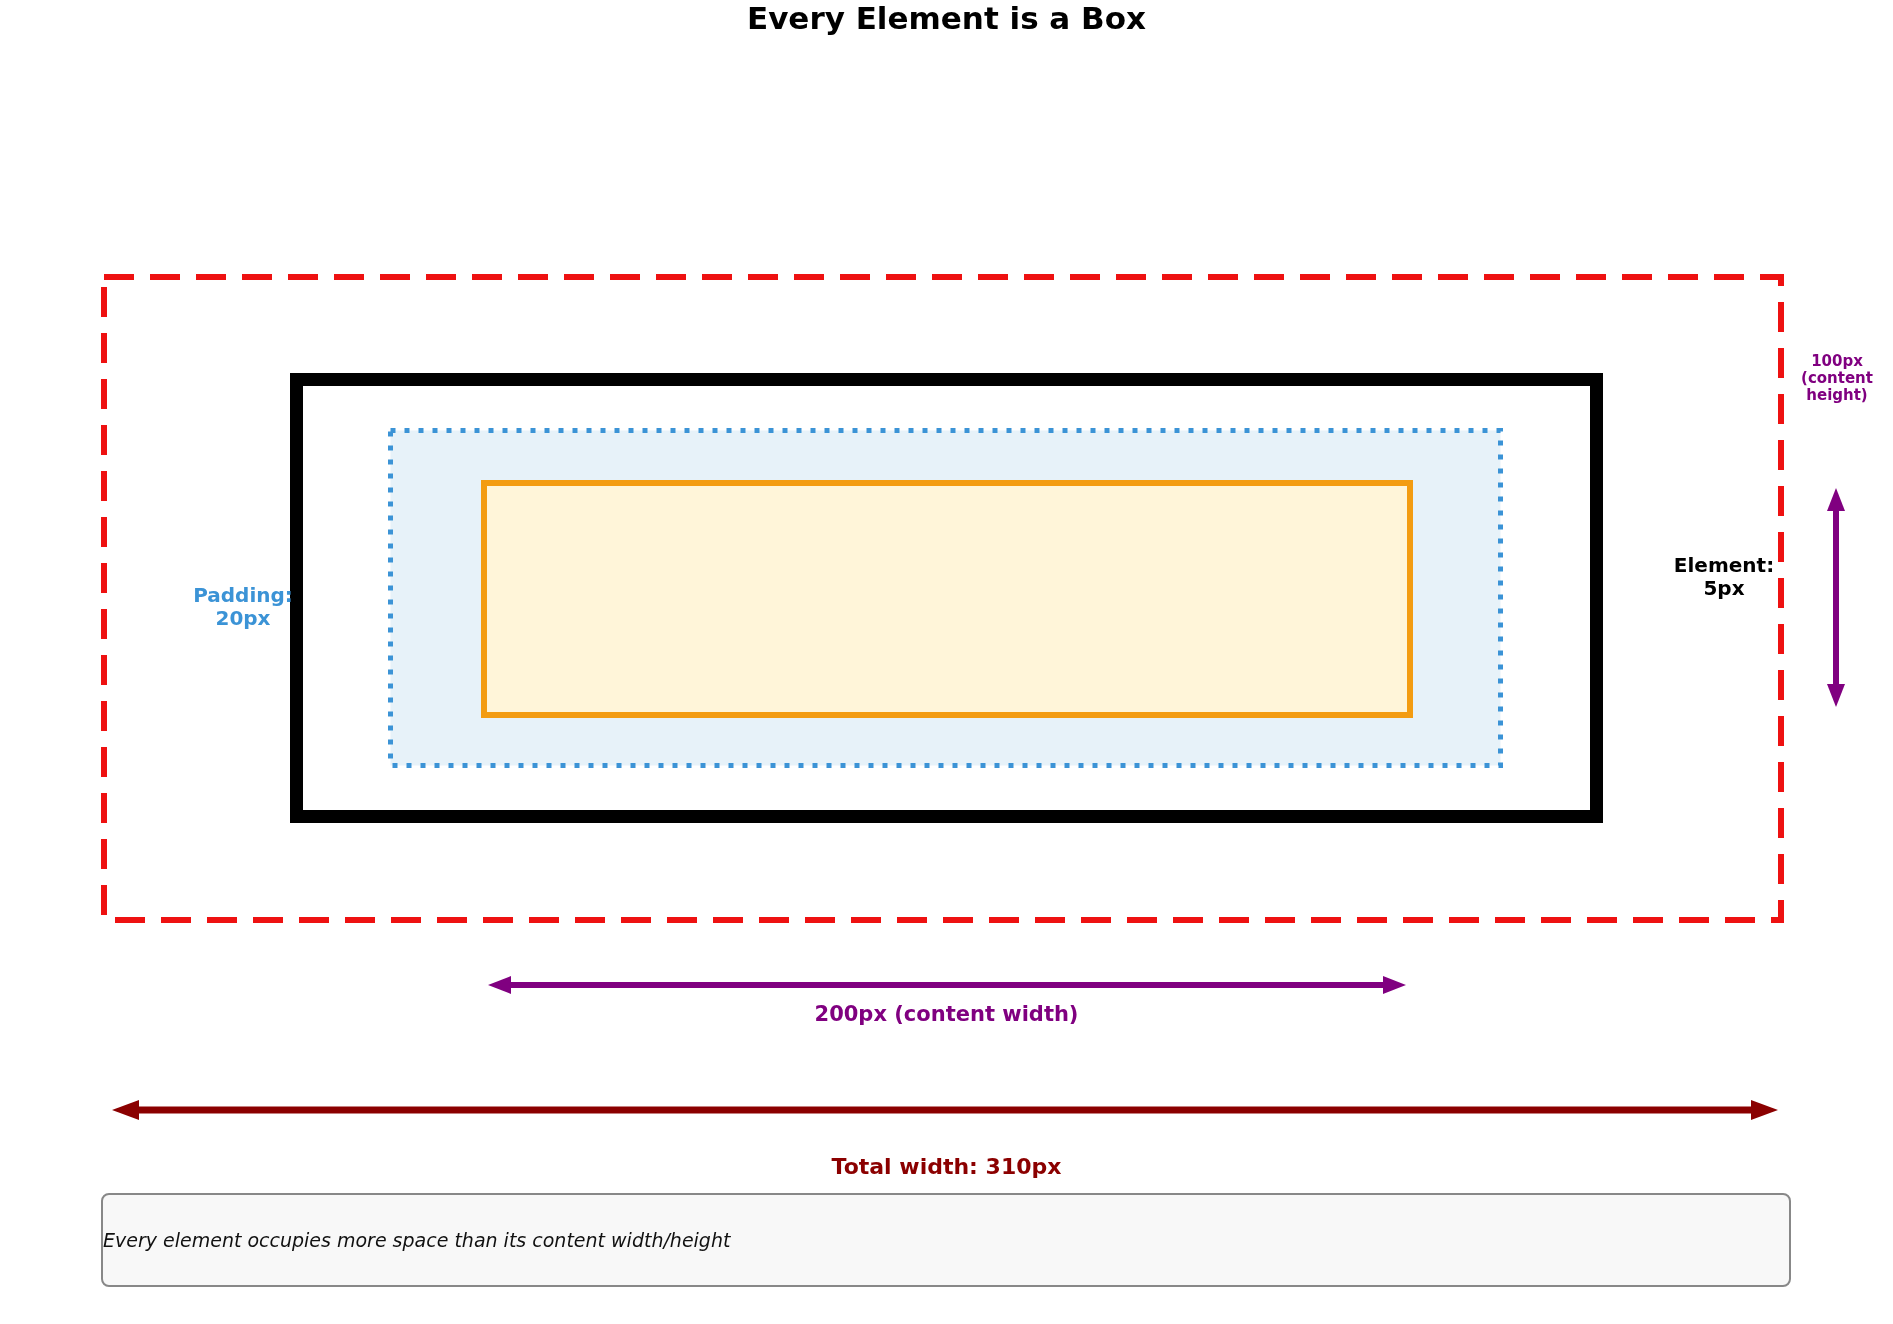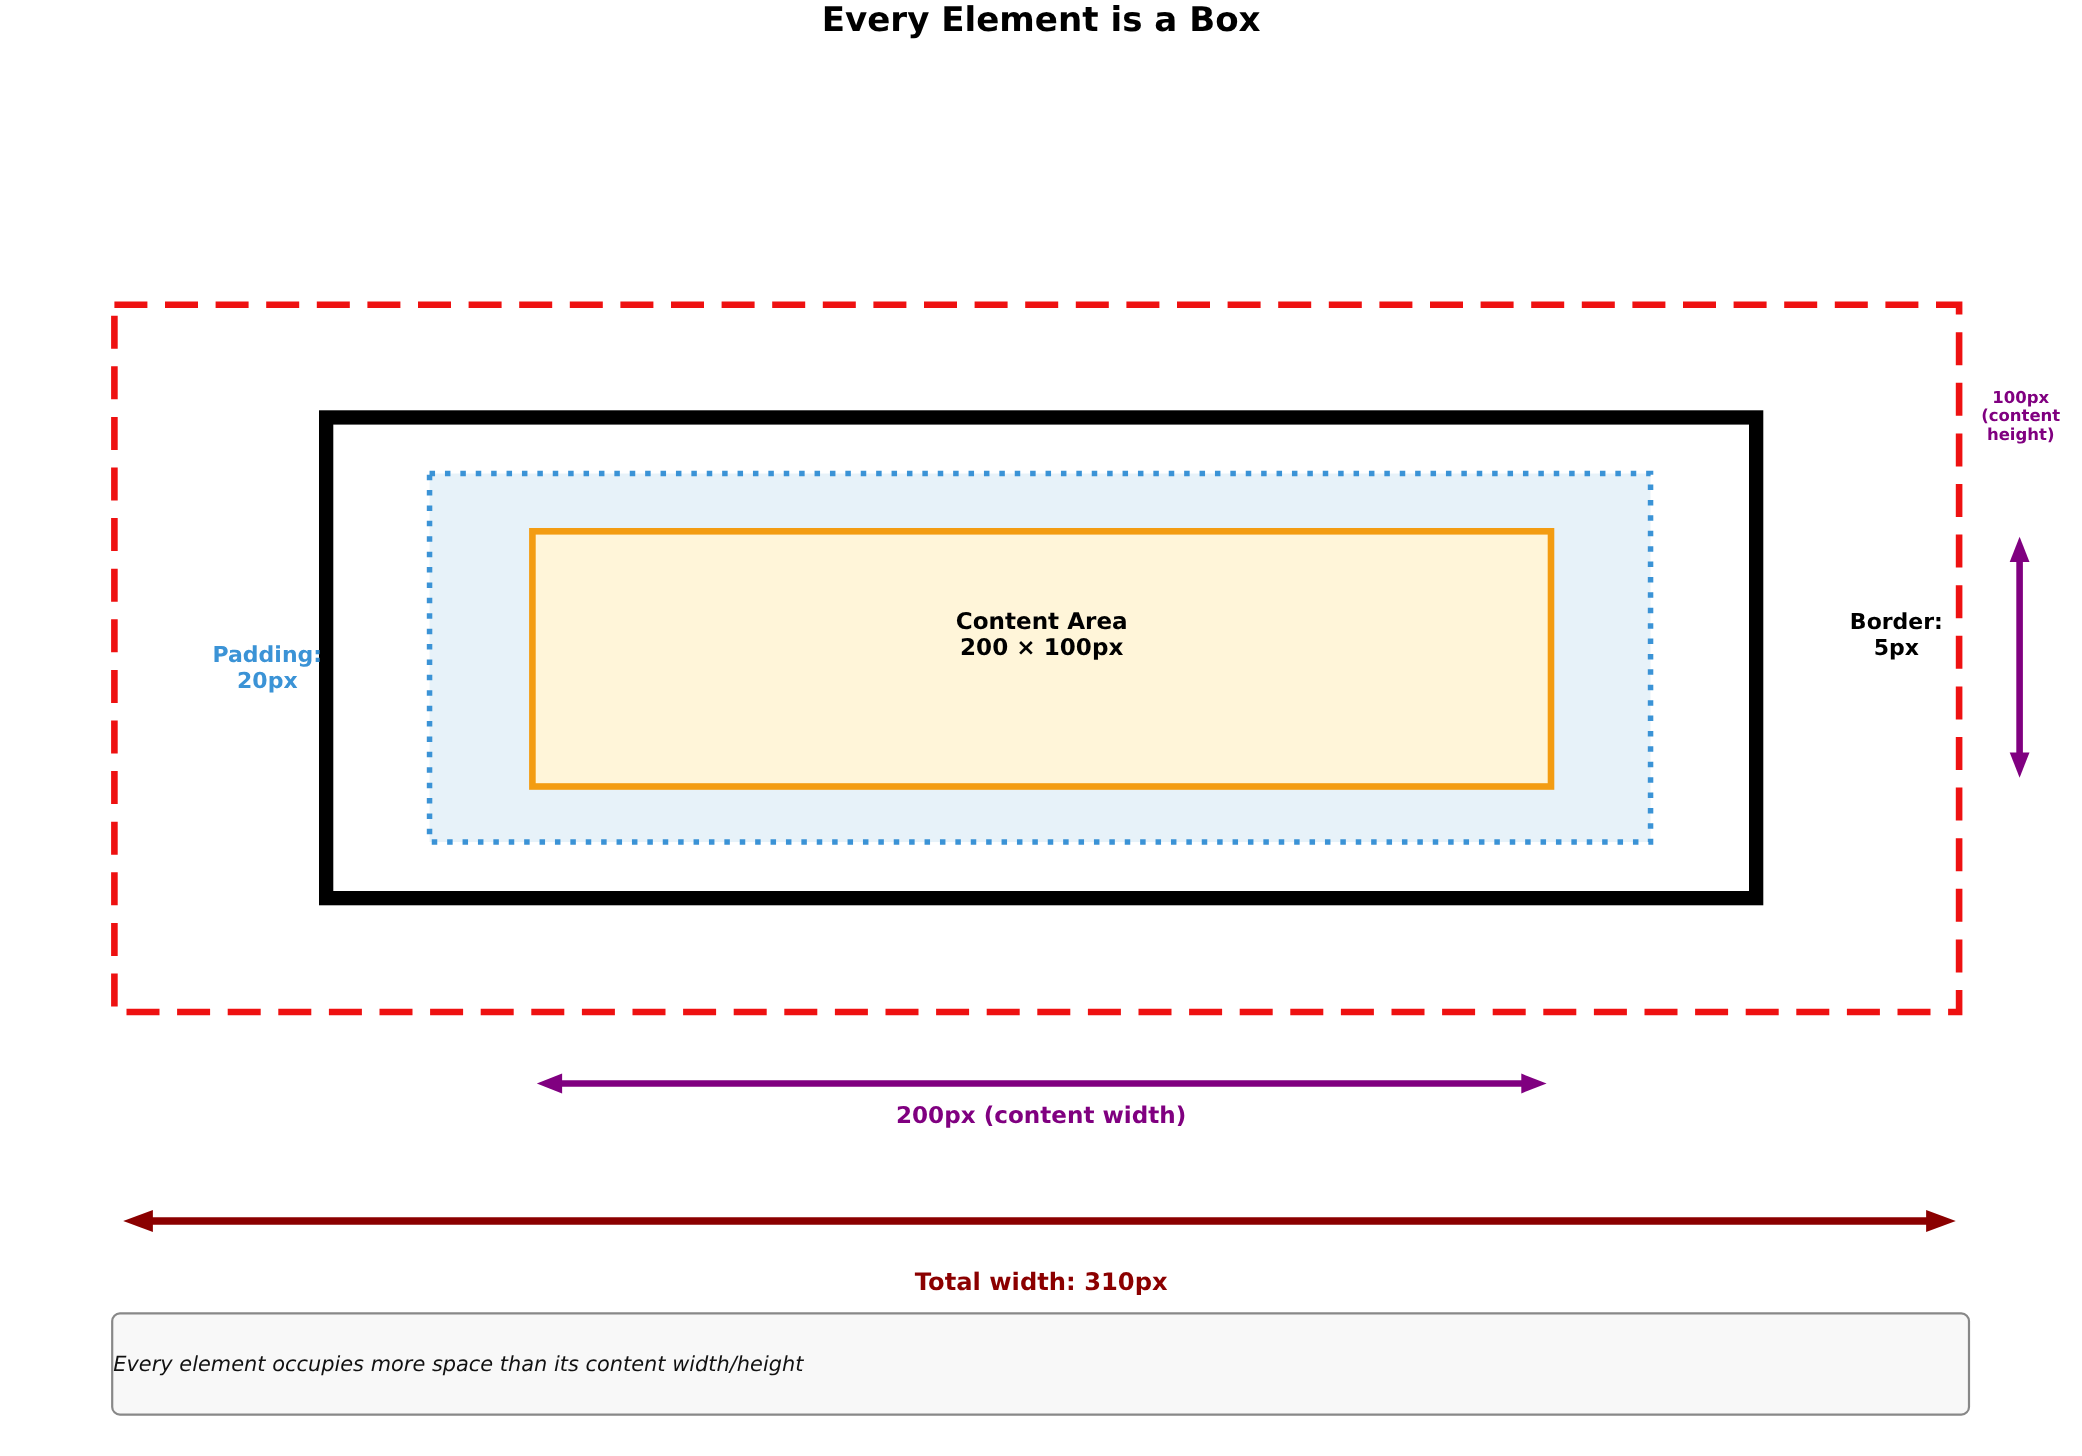--- a/index.html
+++ b/index.html
@@ -79,28 +79,24 @@
 
   <div class="txt title">Every Element is a Box</div>
 
 
   <div class="txt padding-label">
     <div>Padding:</div>
     <div>20px</div>
   </div>
 
   <div class="txt border-label">
-    <div>Border:</div>
+    <div>Element:</div>
     <div>5px</div>
   </div>
 
-  <div class="txt content-label">
-    <div>Content Area</div>
-    <div>200 × 100px</div>
-  </div>
 
   <div class="txt height-label">
     <div>100px</div>
     <div>(content</div>
     <div>height)</div>
   </div>
 
   <div class="txt width-label">200px (content width)</div>
 
   <div class="txt total-label">Total width: 310px</div>

